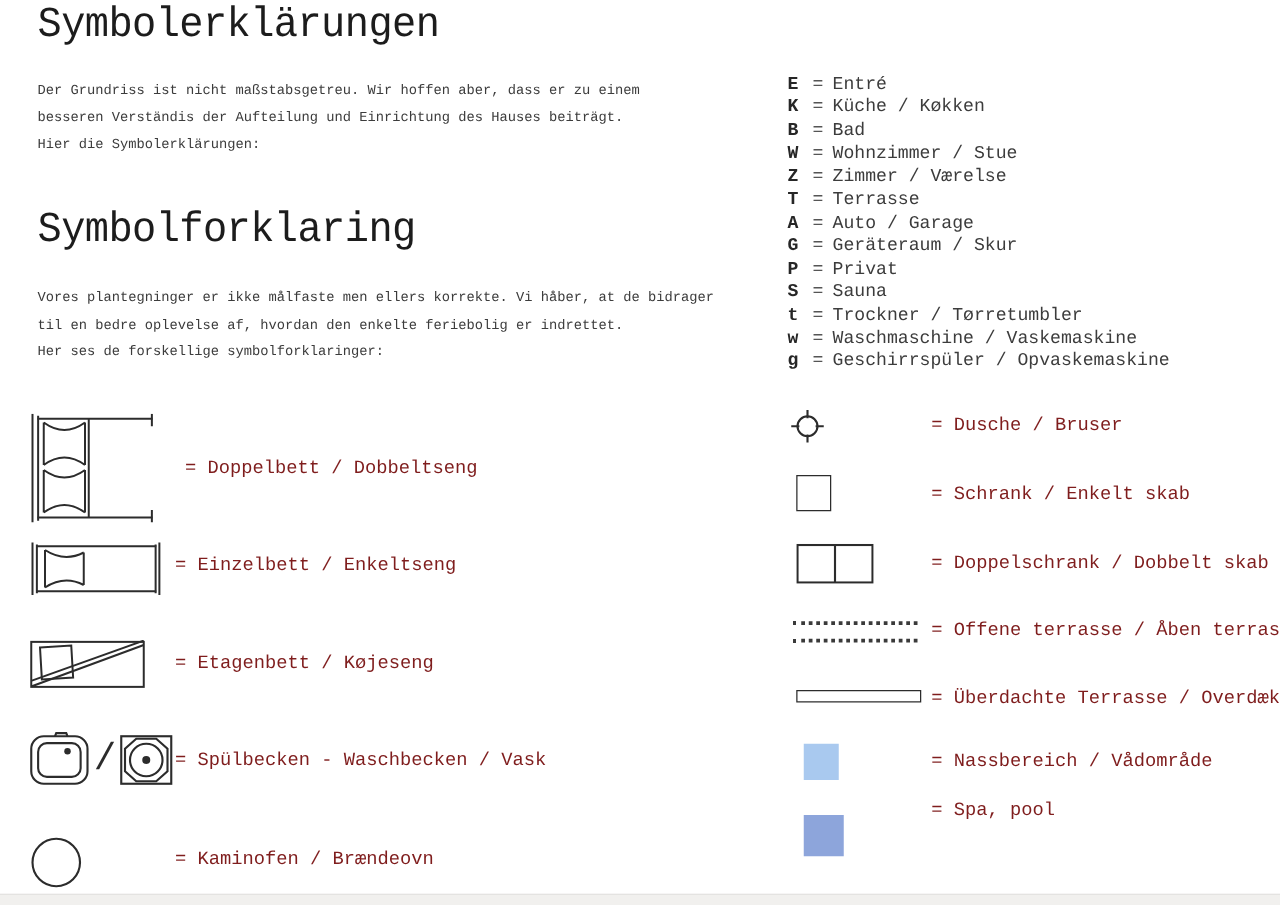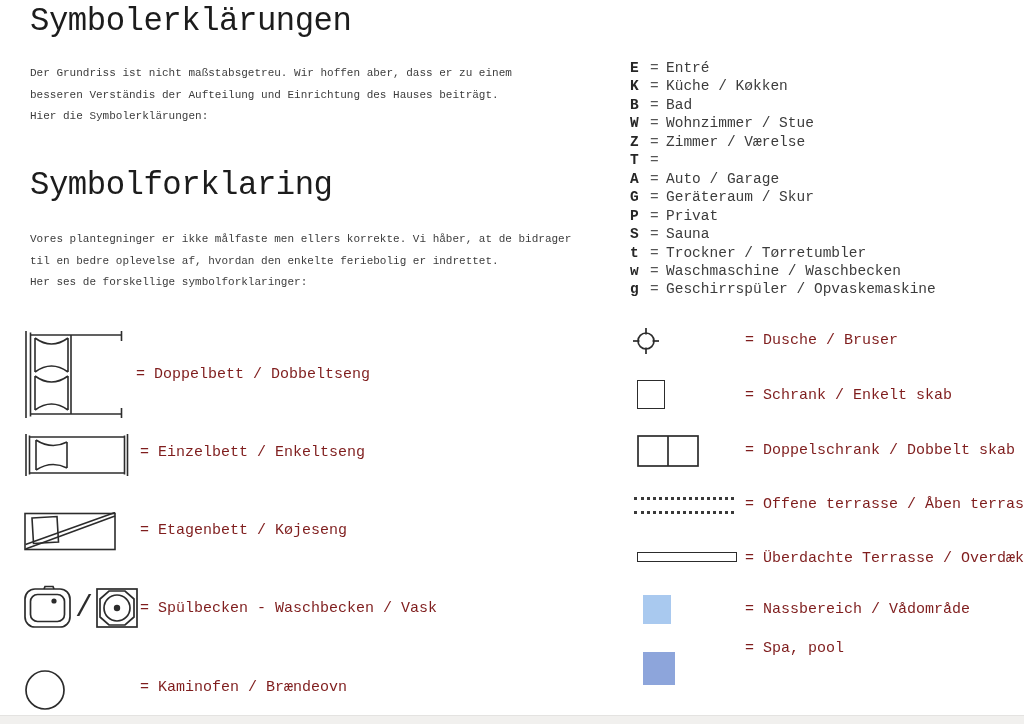--- a/index.html
+++ b/index.html
@@ -76,20 +76,21 @@
         <span>Wohnzimmer / Stue</span>
       </div>
     <div class="abbr-row">
         <span class="abbr-letter">Z</span>
         <span class="abbr-eq">=</span>
         <span>Zimmer / Værelse</span>
       </div>
     <div class="abbr-row">
         <span class="abbr-letter">T</span>
         <span class="abbr-eq">=</span>
+        <span>Terrasse</span>
       </div>
     <div class="abbr-row">
         <span class="abbr-letter">A</span>
         <span class="abbr-eq">=</span>
         <span>Auto / Garage</span>
       </div>
     <div class="abbr-row">
         <span class="abbr-letter">G</span>
         <span class="abbr-eq">=</span>
         <span>Geräteraum / Skur</span>
@@ -105,21 +106,21 @@
         <span>Sauna</span>
       </div>
     <div class="abbr-row">
         <span class="abbr-letter">t</span>
         <span class="abbr-eq">=</span>
         <span>Trockner / Tørretumbler</span>
       </div>
     <div class="abbr-row">
         <span class="abbr-letter">w</span>
         <span class="abbr-eq">=</span>
-        <span>Waschmaschine / Waschbecken</span>
+        <span>Waschmaschine / Vaskemaskine</span>
       </div>
     <div class="abbr-row">
         <span class="abbr-letter">g</span>
         <span class="abbr-eq">=</span>
         <span>Geschirrspüler / Opvaskemaskine</span>
       </div>
   </div>
 
   <div class="sym" style="left:24px;top:331px;">
     <svg width="101" height="87" viewBox="0 0 101 87" fill="none" stroke="#2c2c2c" stroke-width="1.6">
@@ -127,21 +128,21 @@
       <line x1="6.5" y1="1.5" x2="6.5" y2="85.5"></line>
       <line x1="6" y1="4" x2="98" y2="4"></line>
       <line x1="6" y1="83" x2="98" y2="83"></line>
       <line x1="97.5" y1="0" x2="97.5" y2="10"></line>
       <line x1="97.5" y1="77" x2="97.5" y2="87"></line>
       <line x1="47" y1="4" x2="47" y2="83"></line>
       <path d="M11,7 L11,41 M44,7 L44,41 M11,7 Q27.5,19 44,7 M11,41 Q27.5,29 44,41"></path>
       <path d="M11,45 L11,79 M44,45 L44,79 M11,45 Q27.5,57 44,45 M11,79 Q27.5,67 44,79"></path>
     </svg>
   </div>
-  <div class="sym-label" style="left:136px;top:366px;">= Doppelbett / Dobbeltseng</div>
+  <div class="sym-label" style="left:148px;top:366px;">= Doppelbett / Dobbeltseng</div>
 
   <div class="sym" style="left:24px;top:433px;">
     <svg width="106" height="44" viewBox="0 0 106 44" fill="none" stroke="#2c2c2c" stroke-width="1.6">
       <line x1="2" y1="1" x2="2" y2="43"></line>
       <line x1="5.5" y1="2.5" x2="5.5" y2="41.5"></line>
       <line x1="100.5" y1="2.5" x2="100.5" y2="41.5"></line>
       <line x1="103.5" y1="1" x2="103.5" y2="43"></line>
       <line x1="5" y1="4" x2="101" y2="4"></line>
       <line x1="5" y1="40" x2="101" y2="40"></line>
       <path d="M12,7 L12,37 M43,9 L43,35 M12,7 Q27.5,17 43,9 M12,37 Q27.5,27 43,35"></path>

